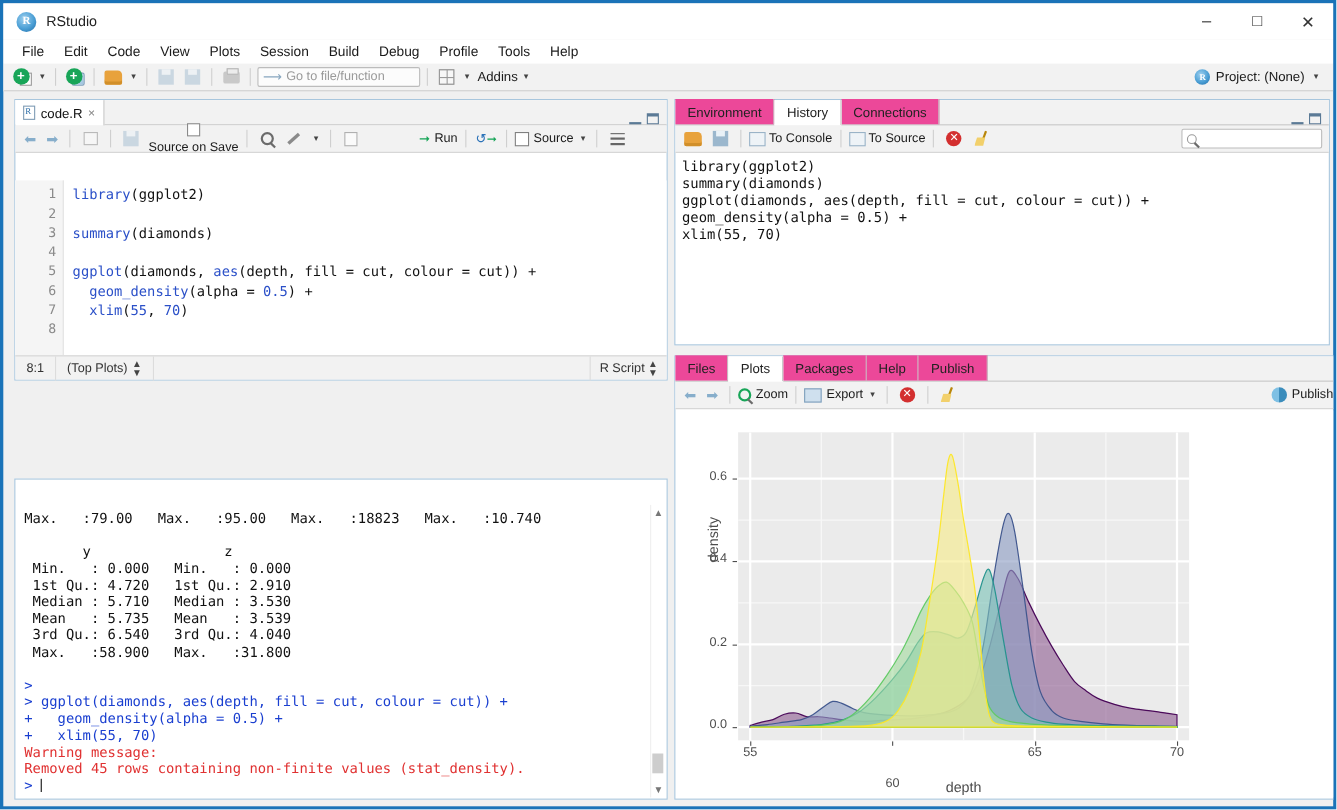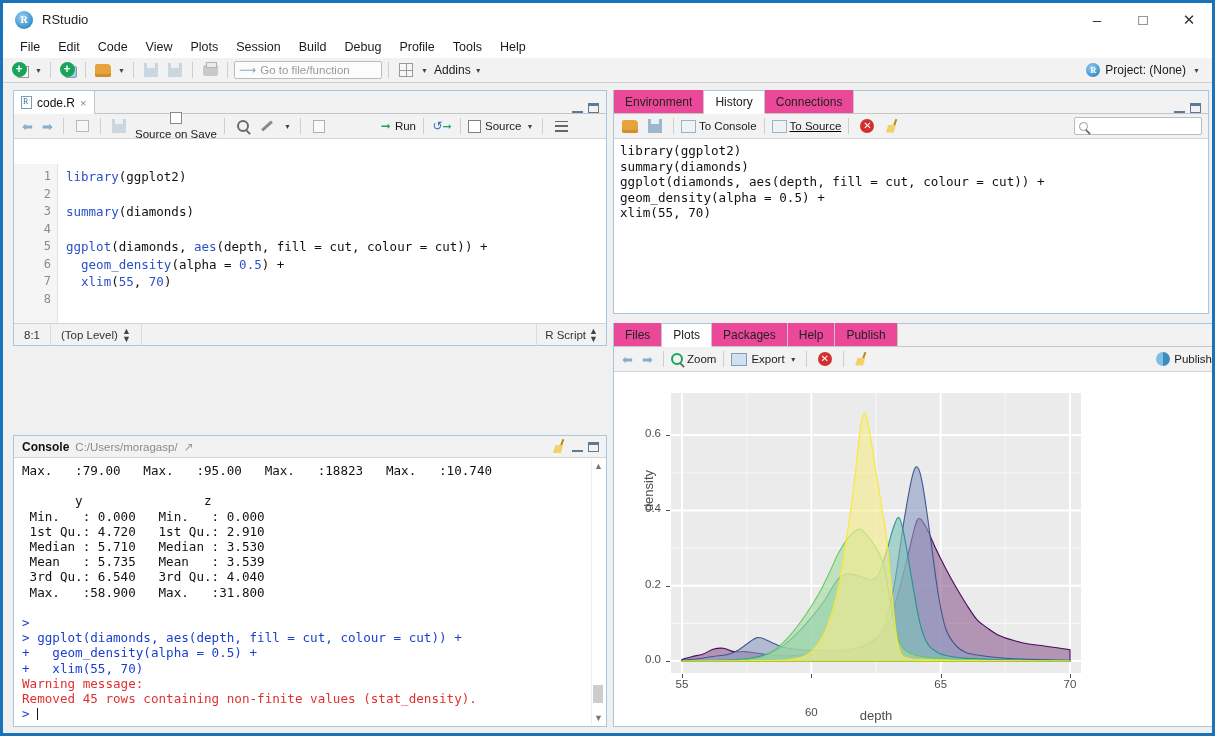--- a/index.html
+++ b/index.html
@@ -351,41 +351,31 @@
         <div>6</div>
         <div>7</div>
         <div>8</div>
       </div>
       <div class="codelines" id="codelines"><div><span class="kw-fn">library</span>(ggplot2)</div><div>&nbsp;</div><div><span class="kw-fn">summary</span>(diamonds)</div><div>&nbsp;</div><div><span class="kw-fn">ggplot</span>(diamonds, <span class="kw-fn">aes</span>(depth, fill = cut, colour = cut)) +</div><div>  <span class="kw-fn">geom_density</span>(alpha = <span class="kw-num">0.5</span>) +</div><div>  <span class="kw-fn">xlim</span>(<span class="kw-num">55</span>, <span class="kw-num">70</span>)</div><div>&nbsp;</div></div>
     </div>
 
     <div class="statusbar">
       <div class="sb-cell">8:1</div>
       <div class="sb-cell" style="gap:4px;">
-        <span>(Top Level)</span>
+        <span>(Top Plots)</span>
         <span class="updown">▲<br>▼</span>
       </div>
       <div class="sb-right">
         <span>R Script</span>
         <span class="updown">▲<br>▼</span>
       </div>
     </div>
   </div>
 
   <div class="pane" id="conpane">
-    <div class="conhdr">
-      <span class="t">Console</span>
-      <span class="p">C:/Users/moragasp/</span>
-      <span style="color:#9a9a9a;font-size:12px;">↗</span>
-      <div class="panebtns">
-        <div class="ic-broom"></div>
-        <div class="mini"></div>
-        <div class="maxi"></div>
-      </div>
-    </div>
     <div class="contxt" id="consoletext"><div>Max.   :79.00   Max.   :95.00   Max.   :18823   Max.   :10.740</div><div>&nbsp;</div><div>       y                z         </div><div> Min.   : 0.000   Min.   : 0.000  </div><div> 1st Qu.: 4.720   1st Qu.: 2.910  </div><div> Median : 5.710   Median : 3.530  </div><div> Mean   : 5.735   Mean   : 3.539  </div><div> 3rd Qu.: 6.540   3rd Qu.: 4.040  </div><div> Max.   :58.900   Max.   :31.800  </div><div>&nbsp;</div><div class="c-blue">&gt; </div><div class="c-blue">&gt; ggplot(diamonds, aes(depth, fill = cut, colour = cut)) +</div><div class="c-blue">+   geom_density(alpha = 0.5) +</div><div class="c-blue">+   xlim(55, 70)</div><div class="c-red">Warning message:</div><div class="c-red">Removed 45 rows containing non-finite values (stat_density).</div><div class="c-blue">&gt; <span class="caretbar"></span></div></div>
     <div class="vscroll">
       <div class="vs-arrow">▲</div>
       <div class="vs-arrow">▼</div>
       <div class="vs-thumb"></div>
     </div>
   </div>
 
   <div class="pane" id="histpane">
     <div class="panetabs">
@@ -403,21 +393,21 @@
         </div>
       <div class="ti">
           <div class="ic-save"></div>
         </div>
       <div class="sep"></div>
       <div style="display:flex;align-items:center;gap:3px;">
         <span class="ic-toconsole"></span>
         <span class="lbl">To Console</span>
       </div>
       <div class="sep"></div>
-      <div style="display:flex;align-items:center;gap:3px;text-decoration:underline;">
+      <div style="display:flex;align-items:center;gap:3px;">
         <span class="ic-toconsole"></span>
         <span class="lbl">To Source</span>
       </div>
       <div class="sep"></div>
       <div class="ti">
           <div class="ic-stop">✕</div>
         </div>
       <div class="ti">
           <div class="ic-broom"></div>
         </div>

